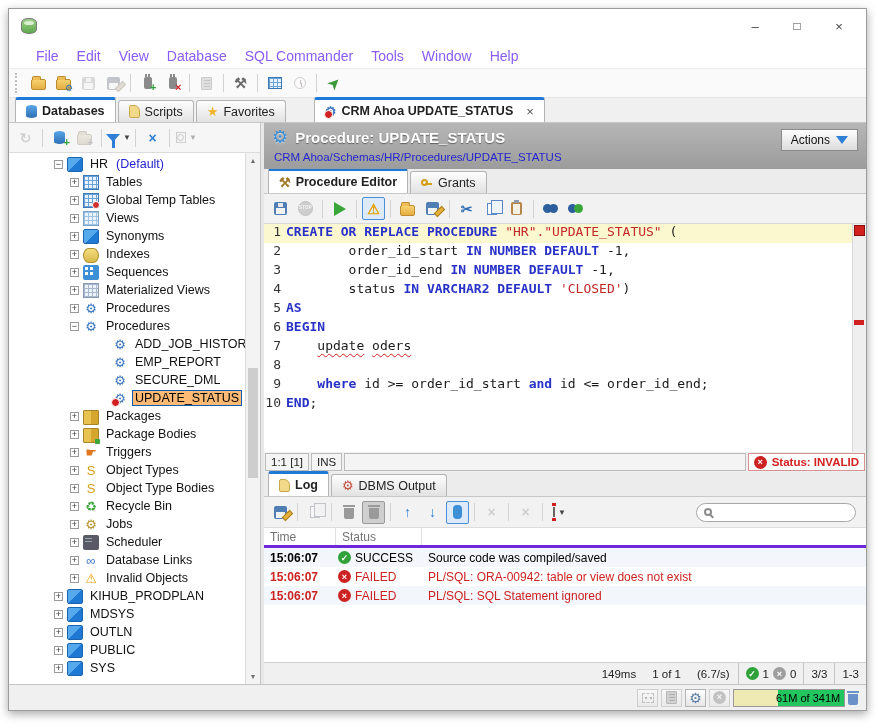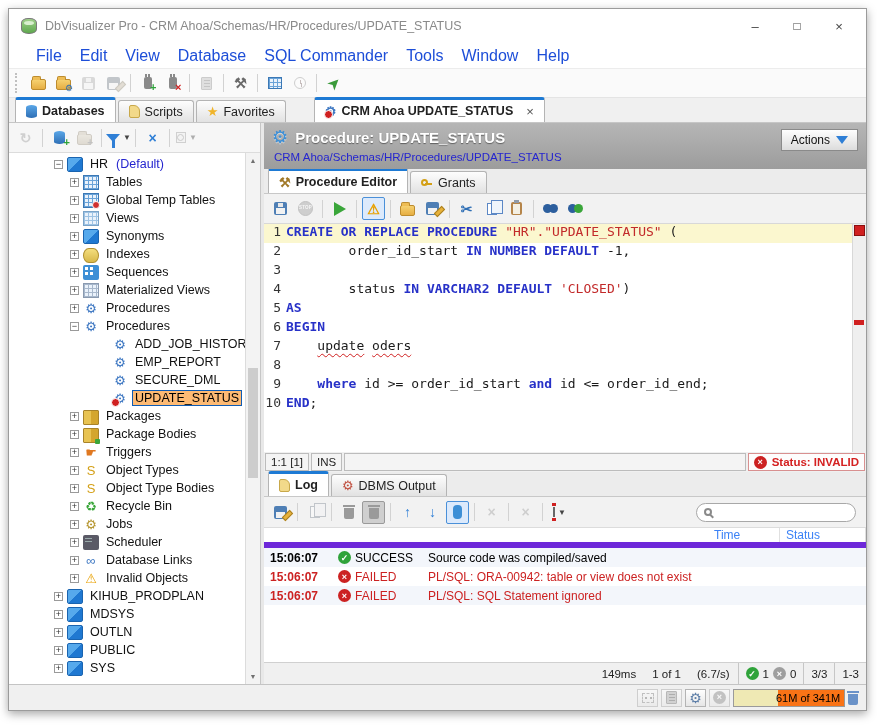--- a/index.html
+++ b/index.html
@@ -12,21 +12,21 @@
   .app-ico { width:16px; height:16px; margin:0 8px 0 6px; position:relative; flex:none;
              background:linear-gradient(#9fd08a,#5fa84f); border-radius:45%/30%; border:1px solid #7a7a7a; }
   .app-ico::before { content:""; position:absolute; left:2px; top:2px; width:10px; height:4px; background:#d9efcf; border-radius:50%; }
   .title-text { font-size:12.5px; color:#8a8a8a; white-space:nowrap; }
   .win-controls { margin-left:auto; display:flex; }
   .wc { width:42px; height:28px; display:flex; align-items:center; justify-content:center; color:#444; font-size:13px; }
   .wc-max { font-size:12px; }
 
   
   .menubar { height:26px; background:#fff; display:flex; align-items:center; padding-left:18px; flex:none; border-bottom:1px solid #ececec;}
-  .menu-item { font-size:16px; color:#1d4ed8; padding:0 9px; height:100%; display:flex; align-items:center; }
+  .menu-item { font-size:14px; color:#8b5cf6; padding:0 9px; height:100%; display:flex; align-items:center; }
 
   
   .toolbar { display:flex; align-items:center; padding:0 4px; background:#f4f4f4; flex:none; }
   .main-toolbar { height:29px; background:#fafafa; border-bottom:1px solid #e4e4e4; }
   .grip { width:6px; height:20px; border-left:2px dotted #c0c0c0; margin:0 5px 0 2px; }
   .tb-btn { width:23px; height:23px; display:flex; align-items:center; justify-content:center; margin:0 1px; position:relative; border:1px solid transparent; background:none; }
   .tb-btn.disabled { opacity:.4; filter:grayscale(80%); }
   .tb-btn.toggled { background:#dceafc; border:1px solid #4a90d9; border-radius:2px; }
   .tb-btn.pressed { background:#cfcfcf; border:1px solid #9a9a9a; border-radius:2px; }
   .tsep { width:1px; height:18px; background:#d2d2d2; margin:0 4px; flex:none; }
@@ -170,53 +170,52 @@
   .es-cell { border:1px solid #bcbcbc; background:#f4f4f4; height:18px; display:flex; align-items:center; padding:0 5px; font-size:11.5px; color:#222; }
   .es-fill { flex:1; }
   .es-status { color:#d42020; font-weight:bold; gap:5px; border-color:#d89090; background:#fdfdfd; }
 
   .log-toolbar { height:31px; border-bottom:1px solid #dcdcdc; background:#f2f2f2; }
   .search-box { margin-left:auto; margin-right:6px; width:160px; height:19px; border:1px solid #a8a8a8; border-radius:10px; background:#fff; display:flex; align-items:center; padding:0 7px; gap:5px; }
   .search-box input { border:none; outline:none; flex:1; font-size:11px; min-width:0; background:transparent; }
 
   
   .log-table { flex:1; min-height:0; background:#fff; font-size:12px; overflow:hidden; }
-  .lhead { display:flex; height:20px; align-items:center; border-bottom:6px solid #6d28d9; color:#3b82f6;justify-content:flex-end; }
+  .lhead { display:flex; height:20px; align-items:center; border-bottom:3px solid #6d28d9; color:#737373; }
   .lhead .hc { padding-left:6px; border-right:1px solid #e0e0e0; height:100%; display:flex; align-items:center; }
   .c-time { width:72px; flex:none; } .c-status { width:86px; flex:none; } .c-msg { flex:1; }
   .lrow { display:flex; height:19px; align-items:center; }
   .lrow:nth-child(odd) { background:#f3f6fb; }
   .lrow .c-time { padding-left:6px; font-weight:bold; }
   .lrow .c-status { display:flex; align-items:center; gap:4px; padding-left:2px; }
   .lrow .c-msg { padding-left:6px; }
   .lrow.failed .c-time,.lrow.failed .c-msg { color:#cc2222; }
   .lrow.failed .st-label { color:#cc2222; }
 
   
   .log-status { height:22px; flex:none; background:#f0f0f0; border-top:1px solid #d0d0d0; display:flex; align-items:center; justify-content:flex-end; font-size:11.5px; color:#222; }
   .ls-plain { padding:0 8px; }
   .ls-cell { padding:0 7px; border-left:1px solid #c6c6c6; height:100%; display:flex; align-items:center; gap:4px; }
 
   
   .statusbar { height:26px; flex:none; background:#f0f0f0; border-top:1px solid #c4c4c4; display:flex; align-items:center; justify-content:flex-end; gap:3px; padding:0 8px; }
   .sb-btn { width:21px; height:18px; border:1px solid #b4b4b4; background:linear-gradient(#fefefe,#e6e6e6); display:flex; align-items:center; justify-content:center; }
   .sb-btn.disabled { opacity:.55; }
-  .mem { width:112px; height:18px; border:1px solid #9a9a9a; position:relative; background:#f97316; display:flex; align-items:center; }
+  .mem { width:112px; height:18px; border:1px solid #9a9a9a; position:relative; background:#22c55e; display:flex; align-items:center; }
   .mem-fill { position:absolute; left:0; top:0; bottom:0; width:40%; background:#efe9b4; }
   .mem-label { position:relative; font-size:11px; padding-left:42px; white-space:nowrap; }
   .gear-blue { color:#5e7fa8; font-size:14px; }
 </style>
 </head>
 <body>
 
 <div class="win">
 
   <div class="titlebar">
     <span class="app-ico"></span>
-    <span class="title-text">DbVisualizer Pro - CRM Ahoa/Schemas/HR/Procedures/UPDATE_STATUS</span>
     <span class="win-controls">
       <span class="wc">–</span>
       <span class="wc wc-max">□</span>
       <span class="wc">×</span>
     </span>
   </div>
 
   <div class="menubar" id="menubar">
       <span class="menu-item">File</span>
       <span class="menu-item">Edit</span>
@@ -547,21 +546,21 @@
           </span>
           <span class="tb-btn">
             <span class="gi ic-binoculars-replace"></span>
           </span>
         </div>
 
       <div class="editor">
         <div class="code" id="code">
             <div class="cl hl"><span class="g">1</span><span><span class="kw">CREATE OR REPLACE PROCEDURE</span><span class="pl"> </span><span class="str">"HR"."UPDATE_STATUS"</span><span class="pl"> (</span></span></div>
             <div class="cl"><span class="g">2</span><span><span class="pl">        order_id_start </span><span class="kw">IN NUMBER DEFAULT</span><span class="pl"> -1,</span></span></div>
-            <div class="cl"><span class="g">3</span></div>
+            <div class="cl"><span class="g">3</span><span><span class="pl">        order_id_end </span><span class="kw">IN NUMBER DEFAULT</span><span class="pl"> -1,</span></span></div>
             <div class="cl"><span class="g">4</span><span><span class="pl">        status </span><span class="kw">IN VARCHAR2 DEFAULT</span><span class="pl"> </span><span class="str">'CLOSED'</span><span class="pl">)</span></span></div>
             <div class="cl"><span class="g">5</span><span><span class="kw">AS</span></span></div>
             <div class="cl"><span class="g">6</span><span><span class="kw">BEGIN</span></span></div>
             <div class="cl"><span class="g">7</span><span><span class="pl">    </span><span class="err">update</span><span class="pl"> </span><span class="err">oders</span></span></div>
             <div class="cl"><span class="g">8</span></div>
             <div class="cl"><span class="g">9</span><span><span class="pl">    </span><span class="kw">where</span><span class="pl"> id &gt;= order_id_start </span><span class="kw">and</span><span class="pl"> id &lt;= order_id_end;</span></span></div>
             <div class="cl"><span class="g">10</span><span><span class="kw">END</span><span class="pl">;</span></span></div>
           </div>
         <div class="err-stripe">
           <span class="mark-sq"></span>

